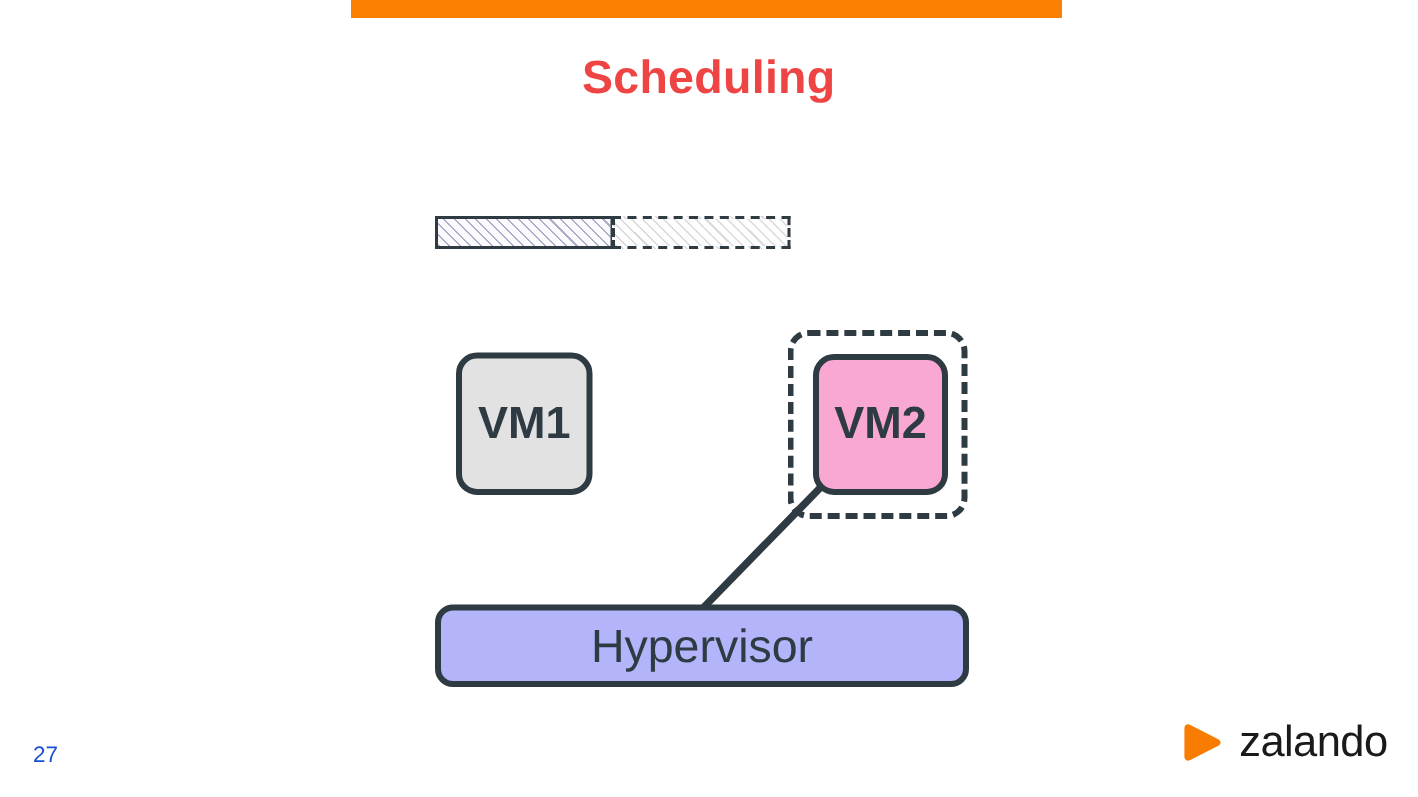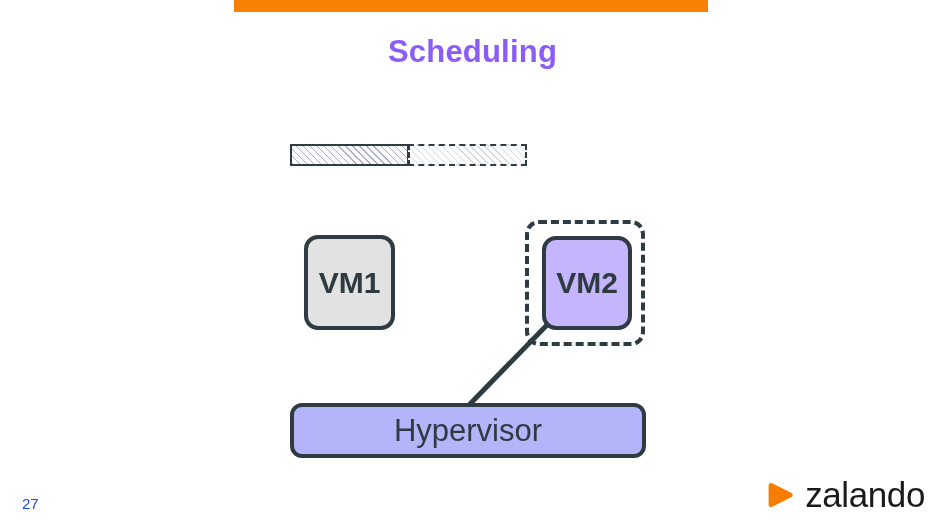--- a/index.html
+++ b/index.html
@@ -29,21 +29,21 @@
   
   #slide-title {
     position: absolute;
     left: 0;
     top: 31px;
     width: 945px;
     text-align: center;
     font-size: 31px;
     font-weight: bold;
     letter-spacing: 0.2px;
-    color: #8b5cf6;
+    color: #ef4444;
     line-height: 42px;
   }
 
   
   #diagram {
     position: absolute;
     left: 0;
     top: 0;
     width: 768px;
     height: 531px;
@@ -117,21 +117,21 @@
     box-sizing: border-box;
     border: 4px dashed #2e3b42;
     border-radius: 14px;
     background: transparent;
   }
   #vm2-box {
     left: 542px;
     top: 236px;
     width: 90px;
     height: 94px;
-    background: #c4b5fd;
+    background: #f9a8d4;
   }
 
   
   #connector {
     position: absolute;
     left: 0;
     top: 0;
     width: 945px;
     height: 531px;
     pointer-events: none;
@@ -172,21 +172,21 @@
     display: flex;
     align-items: center;
     gap: 9px;
   }
   #brand-mark {
     width: 30px;
     height: 30px;
     flex: 0 0 auto;
   }
   #brand-wordmark {
-    font-size: 35px;
+    font-size: 29px;
     color: #1a1a1a;
     letter-spacing: -0.4px;
     line-height: 30px;
   }
 </style>
 </head>
 <body>
 
 <div id="accent-bar"></div>
 

